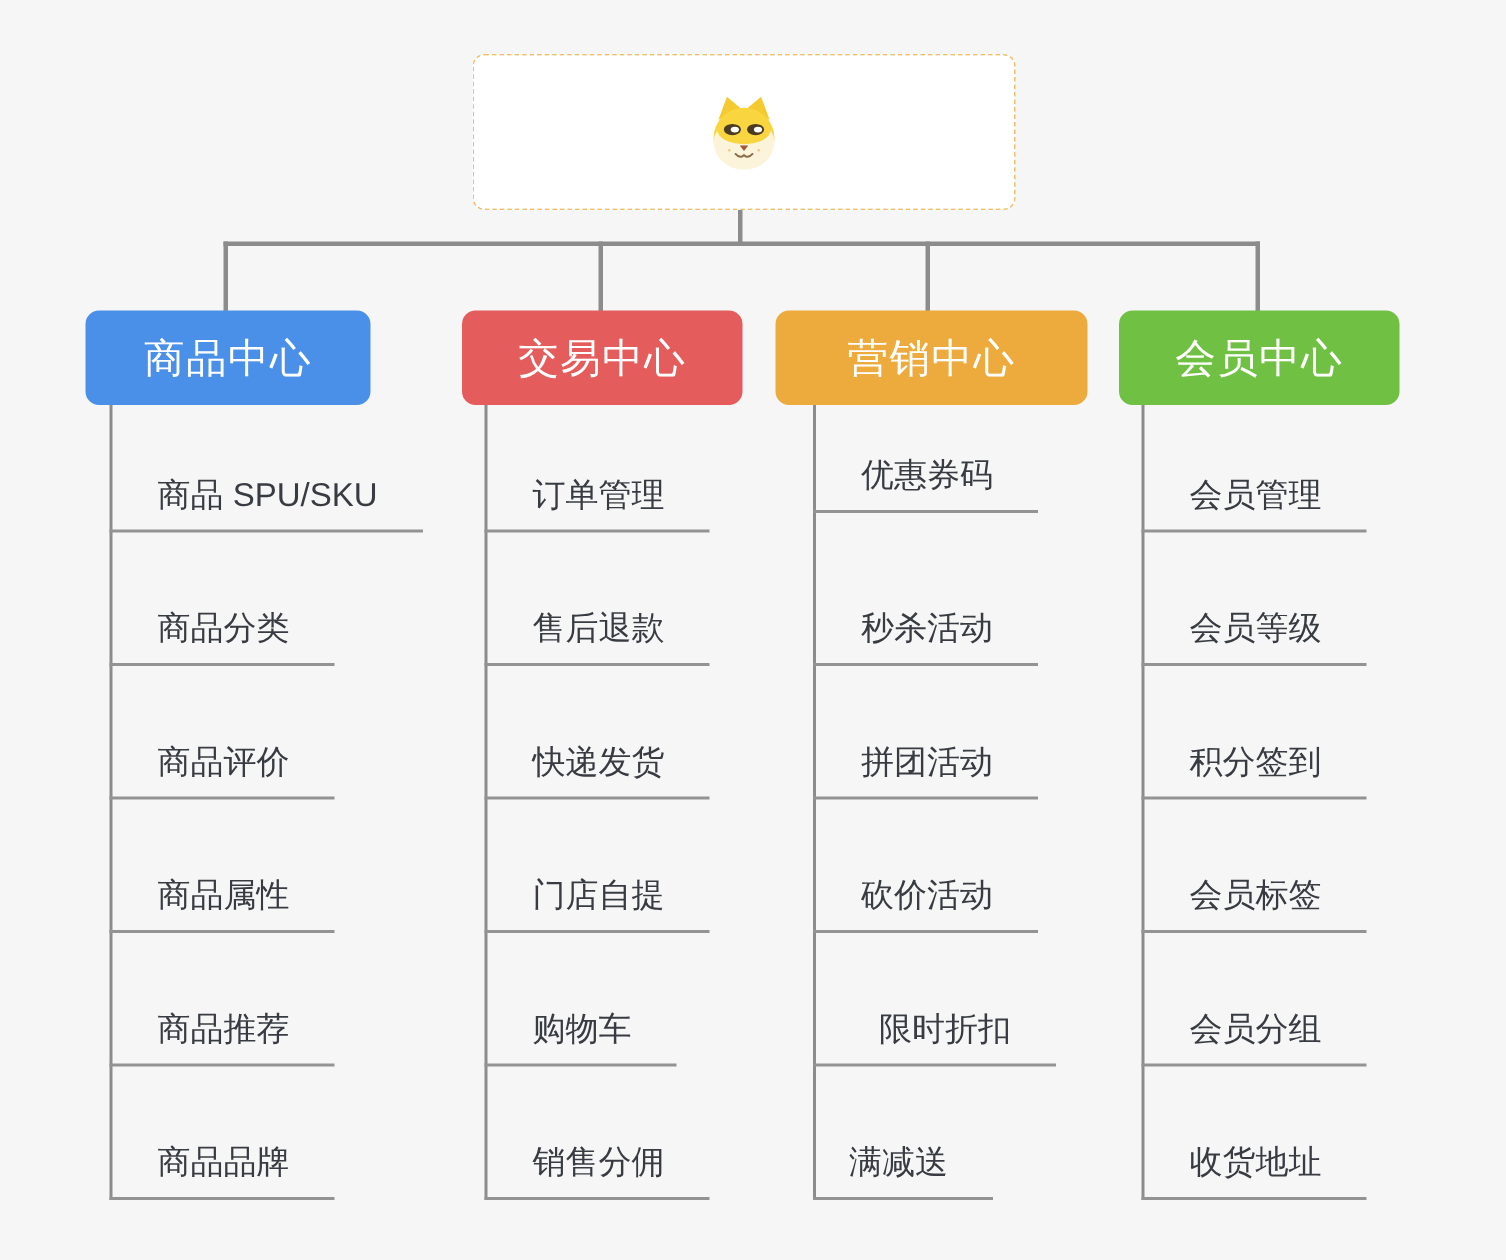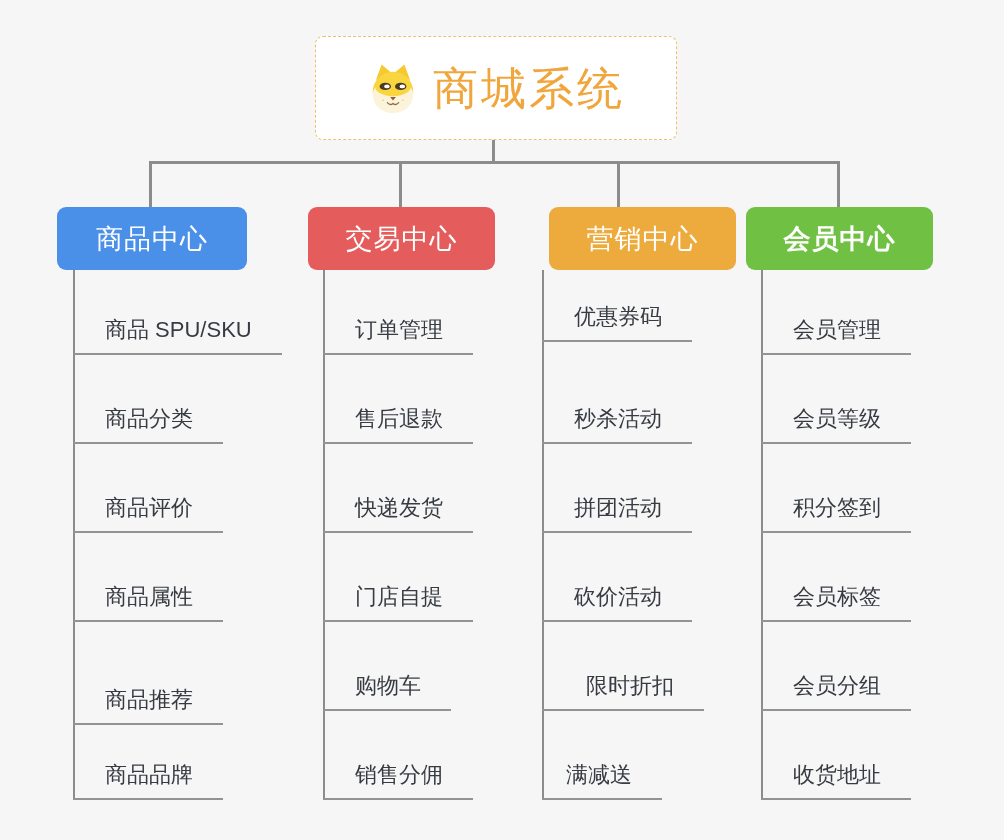--- a/index.html
+++ b/index.html
@@ -37,22 +37,22 @@
   
   .branch-box{
     position:absolute;top:207px;height:63px;
     border-radius:9px;
     display:flex;align-items:center;justify-content:center;
     box-sizing:border-box;
   }
   .branch-label{color:#ffffff;font-size:27px;letter-spacing:1px;white-space:nowrap;}
   .b0{left:57px;width:190px;}
   .b1{left:308px;width:187px;}
-  .b2{left:549px;width:187px;}
-  .b3{left:746px;width:187px;font-weight:bold;}
+  .b2{left:517px;width:208px;}
+  .b3{left:746px;width:187px;}
 
   
   .column{position:absolute;top:270px;height:540px;}
   .c0{left:73px;} .c1{left:323px;} .c2{left:542px;} .c3{left:761px;}
   .trunk{position:absolute;left:0;top:0;width:2px;height:530px;background:var(--line,#8F8F8F);}
   .child-item{
     position:absolute;left:0;
     padding:0 30px 8px 32px;
     line-height:30px;font-size:22px;
     color:var(--text,#383C42);
@@ -75,41 +75,40 @@
       <ellipse cx="32" cy="30" rx="22" ry="12" fill="#F9D53F"></ellipse>
       <ellipse cx="22.5" cy="30" rx="7" ry="4.6" fill="#4A3B22"></ellipse>
       <ellipse cx="41.5" cy="30" rx="7" ry="4.6" fill="#4A3B22"></ellipse>
       <ellipse cx="24.5" cy="30" rx="3.4" ry="2.4" fill="#FFFFFF"></ellipse>
       <ellipse cx="43.5" cy="30" rx="3.4" ry="2.4" fill="#FFFFFF"></ellipse>
       <path d="M28.5,43 h7 l-3.5,4.5 z" fill="#9C5B33"></path>
       <path d="M25,50 q3.5,4 7,1 q3.5,3 7,-1" fill="none" stroke="#8A6B4A" stroke-width="1.6" stroke-linecap="round"></path>
       <circle cx="20" cy="47" r="1" fill="#E8C87F"></circle>
       <circle cx="44" cy="47" r="1" fill="#E8C87F"></circle>
     </svg>
-    <span class="root-title">商城系统</span>
   </div>
 
   <div class="conn root-drop"></div>
   <div class="conn bus"></div>
   <div class="conn drop drop-0"></div>
   <div class="conn drop drop-1"></div>
   <div class="conn drop drop-2"></div>
   <div class="conn drop drop-3"></div>
 
   <div id="branch-layer">
       <div class="branch-box b0" style="background: rgb(74, 144, 232);">
         <span class="branch-label">商品中心</span>
       </div>
       <div class="column c0">
         <div class="trunk"></div>
         <div class="child-item" style="top: 45px;">商品 SPU/SKU</div>
         <div class="child-item" style="top: 134px;">商品分类</div>
         <div class="child-item" style="top: 223px;">商品评价</div>
         <div class="child-item" style="top: 312px;">商品属性</div>
-        <div class="child-item" style="top: 415px;">商品推荐</div>
+        <div class="child-item" style="top: 401px;">商品推荐</div>
         <div class="child-item" style="top: 490px;">商品品牌</div>
       </div>
       <div class="branch-box b1" style="background: rgb(228, 92, 92);">
         <span class="branch-label">交易中心</span>
       </div>
       <div class="column c1">
         <div class="trunk"></div>
         <div class="child-item" style="top: 45px;">订单管理</div>
         <div class="child-item" style="top: 134px;">售后退款</div>
         <div class="child-item" style="top: 223px;">快递发货</div>

